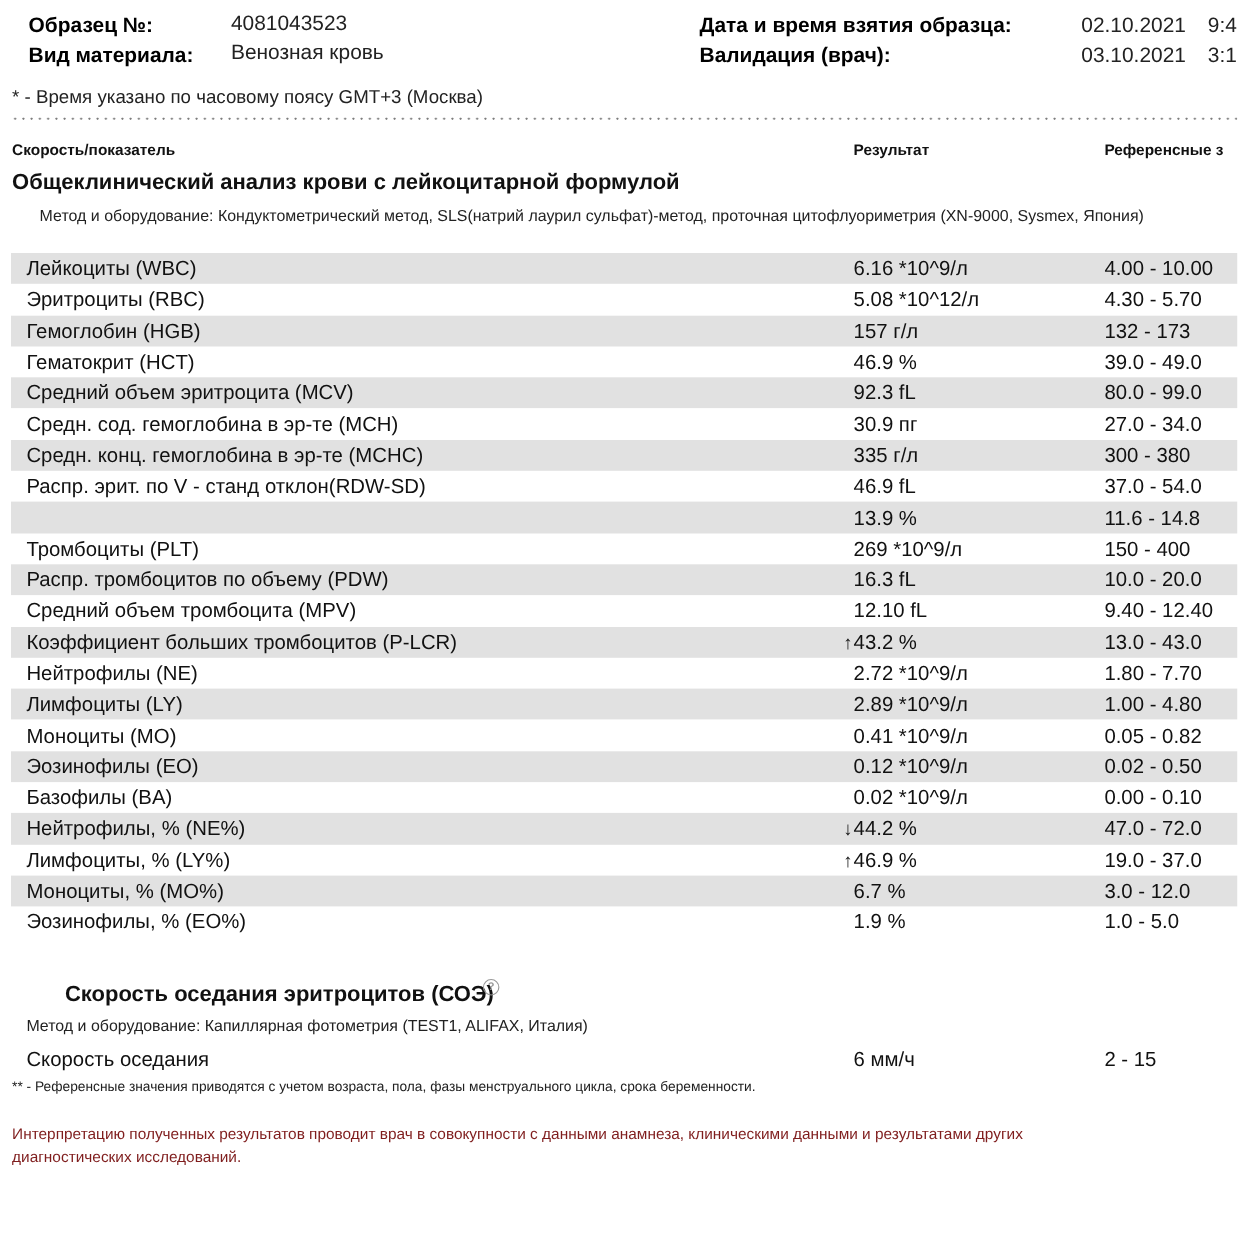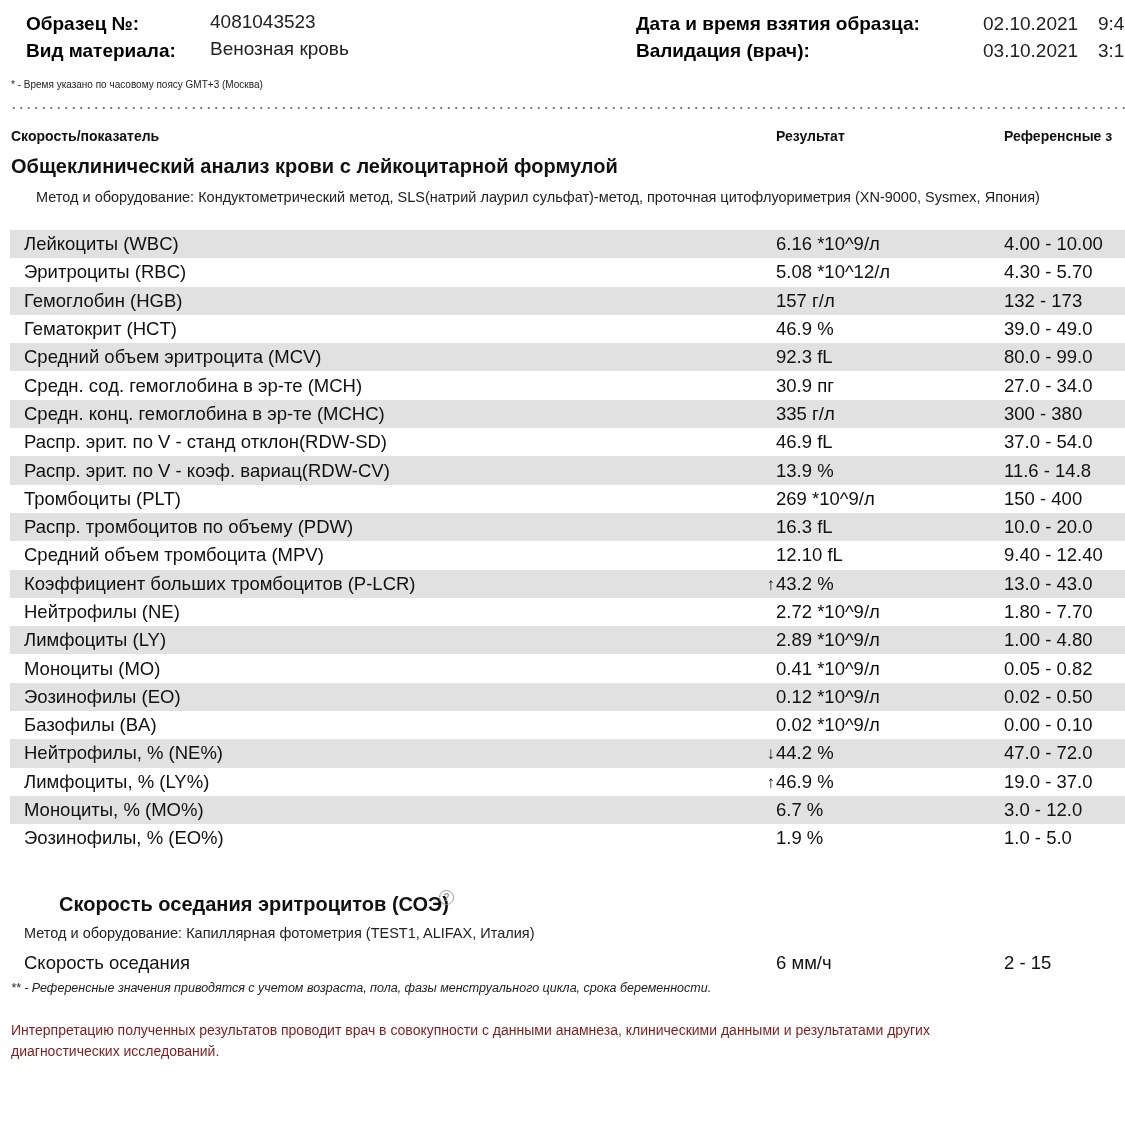--- a/index.html
+++ b/index.html
@@ -2,21 +2,21 @@
 <html><head>
 <meta charset="utf-8">
 <style>
   html, body { margin: 0; padding: 0; background: #ffffff; }
   body {
     width: 1125px; height: 1140px; overflow: hidden; position: relative;
     font-family: "Liberation Sans", sans-serif; color: #111;
   }
   .hdr-label { position: absolute; font-weight: bold; font-size: 19px; color: #000000; white-space: nowrap; }
   .hdr-value { position: absolute; font-size: 19px; color: #222; white-space: nowrap; }
-  .tz-note { position: absolute; left: 11px; top: 79px; font-size: 10px; color: #222; white-space: nowrap; }
+  .tz-note { position: absolute; left: 11px; top: 79px; font-size: 17px; color: #222; white-space: nowrap; }
   .dots {
     position: absolute; left: 10px; right: 0; top: 107px; height: 2px;
     background-image: radial-gradient(circle, #777 0.9px, transparent 1.1px);
     background-size: 7.5px 2px; background-repeat: repeat-x;
   }
   .col-head { position: absolute; top: 128px; font-size: 14px; font-weight: bold; color: #111; white-space: nowrap; }
   .section-title { position: absolute; left: 11px; font-size: 20px; font-weight: bold; color: #111; white-space: nowrap; }
   .method { position: absolute; left: 24px; font-size: 14.5px; color: #222; line-height: 22px; width: 1080px; }
   .rows { position: absolute; left: 10px; right: 0; top: 230px; }
   .row {
@@ -29,21 +29,21 @@
   .row .flag { display: inline-block; width: 0; position: relative; }
   .row .flag span { position: absolute; right: 1px; top: -15px; font-size: 17px; font-weight: bold; }
   .row .ref { position: absolute; left: 994px; white-space: nowrap; }
   .help-icon {
     position: absolute; left: 439px; top: 890px; width: 13px; height: 13px;
     border: 1.3px solid #999; border-radius: 50%; font-size: 10px; color: #999;
     text-align: center; line-height: 13px; font-weight: bold;
   }
   .esr-row { position: absolute; top: 952px; left: 0; right: 0; font-size: 18.5px; color: #111; }
   .esr-row span { position: absolute; white-space: nowrap; }
-  .footnote { position: absolute; left: 11px; top: 981px; font-size: 12.5px; color: #222; white-space: nowrap; font-style: italic; }
+  .footnote { position: absolute; left: 11px; top: 981px; font-size: 12.5px; color: #222; white-space: nowrap; }
   .interp { position: absolute; left: 11px; top: 1020px; width: 920px; font-size: 14px; color: #7f1d1d; line-height: 21px; }
 </style>
 </head>
 <body>
 
 <div class="hdr-label" style="left:26px; top:13px;">Образец №:</div>
 <div class="hdr-value" style="left:210px; top:11px;">4081043523</div>
 <div class="hdr-label" style="left:26px; top:40px;">Вид материала:</div>
 <div class="hdr-value" style="left:210px; top:38px;">Венозная кровь</div>
 
@@ -99,21 +99,20 @@
       <span class="name">Средн. конц. гемоглобина в эр-те (MCHC)</span>
       <span class="res"><span class="flag"><span></span></span><span>335 г/л</span></span>
       <span class="ref">300 - 380</span>
     </div>
   <div class="row">
       <span class="name">Распр. эрит. по V - станд отклон(RDW-SD)</span>
       <span class="res"><span class="flag"><span></span></span><span>46.9 fL</span></span>
       <span class="ref">37.0 - 54.0</span>
     </div>
   <div class="row">
-      <span class="name">Распр. эрит. по V - коэф. вариац(RDW-CV)</span>
       <span class="res"><span class="flag"><span></span></span><span>13.9 %</span></span>
       <span class="ref">11.6 - 14.8</span>
     </div>
   <div class="row">
       <span class="name">Тромбоциты (PLT)</span>
       <span class="res"><span class="flag"><span></span></span><span>269 *10^9/л</span></span>
       <span class="ref">150 - 400</span>
     </div>
   <div class="row">
       <span class="name">Распр. тромбоцитов по объему (PDW)</span>

